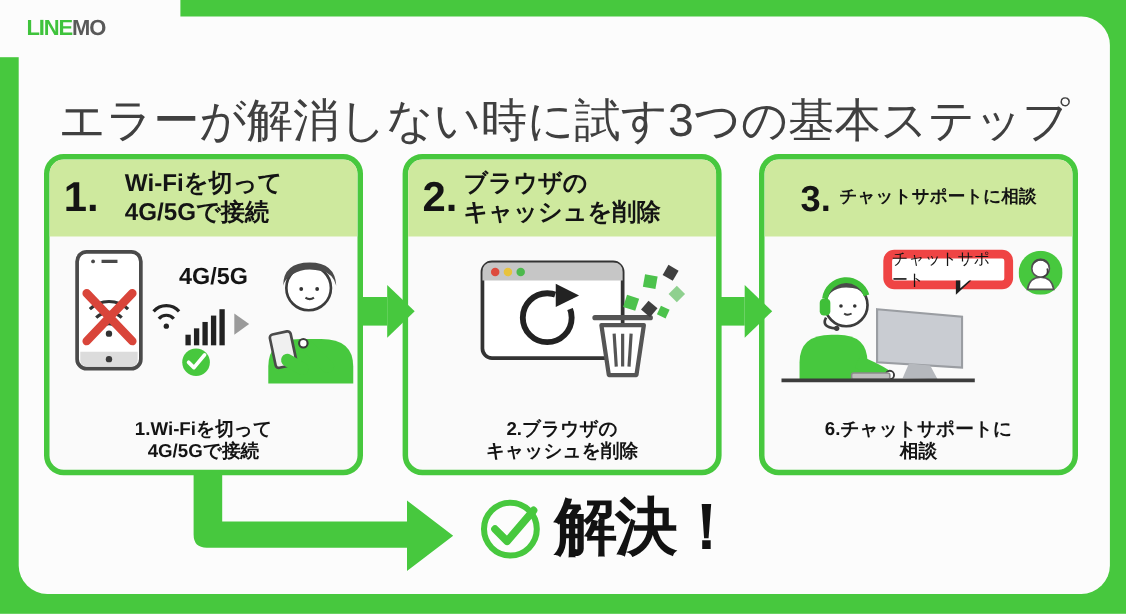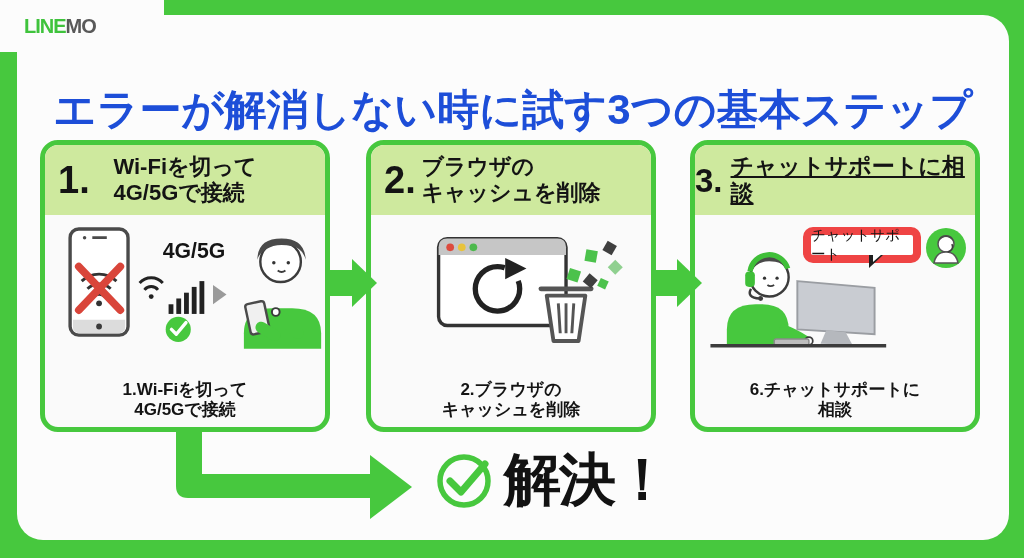--- a/index.html
+++ b/index.html
@@ -18,38 +18,38 @@
     position:absolute;left:0;top:0;width:164px;height:52px;
     background:#FCFCFC;display:flex;align-items:center;
     padding-left:24px;box-sizing:border-box;z-index:5;
   }
   .logo{font-size:20px;font-weight:900;letter-spacing:-1px;line-height:1;}
   .logo-line{color:#3FC33C;}
   .logo-mo{color:#595959;}
   
   #main-title{
     position:absolute;top:46px;left:0;width:100%;text-align:center;
-    font-size:42px;font-weight:700;letter-spacing:0;line-height:1;
-    color:#1d4ed8;
+    font-size:42px;font-weight:400;letter-spacing:0;line-height:1;
+    color:#404040;
   }
   
   .card{
     position:absolute;top:125px;width:290px;height:292px;box-sizing:border-box;
     background:#FAFAFA;border:5px solid #47C83E;border-radius:18px;overflow:hidden;
   }
   #card-1{left:23px;} #card-2{left:349px;} #card-3{left:673px;}
   .card-header{
     position:relative;height:70px;background:#CEE99E;
     display:flex;align-items:center;justify-content:center;gap:8px;
   }
   .step-number{font-size:38px;font-weight:900;line-height:1;}
   .num-abs .step-number{position:absolute;left:13px;top:50%;transform:translateY(-50%);}
   .header-text{font-size:22px;font-weight:800;text-align:left;line-height:1.16;}
   #card-3 .step-number{font-size:33px;position:static;transform:none;}
-  #card-3 .header-text{font-size:23px;text-decoration:underline;}
+  #card-3 .header-text{font-size:16px;}
   .card-body{position:relative;height:212px;}
   .illustration{position:absolute;left:0;top:2px;width:280px;height:134px;}
   .caption{
     position:absolute;bottom:7px;width:100%;text-align:center;
     font-size:17px;font-weight:800;line-height:1.18;
   }
   
   #chat-bubble{
     position:absolute;left:108px;top:12px;width:118px;height:36px;box-sizing:border-box;
     background:#fff;border:8px solid #ef4444;border-radius:10px;

